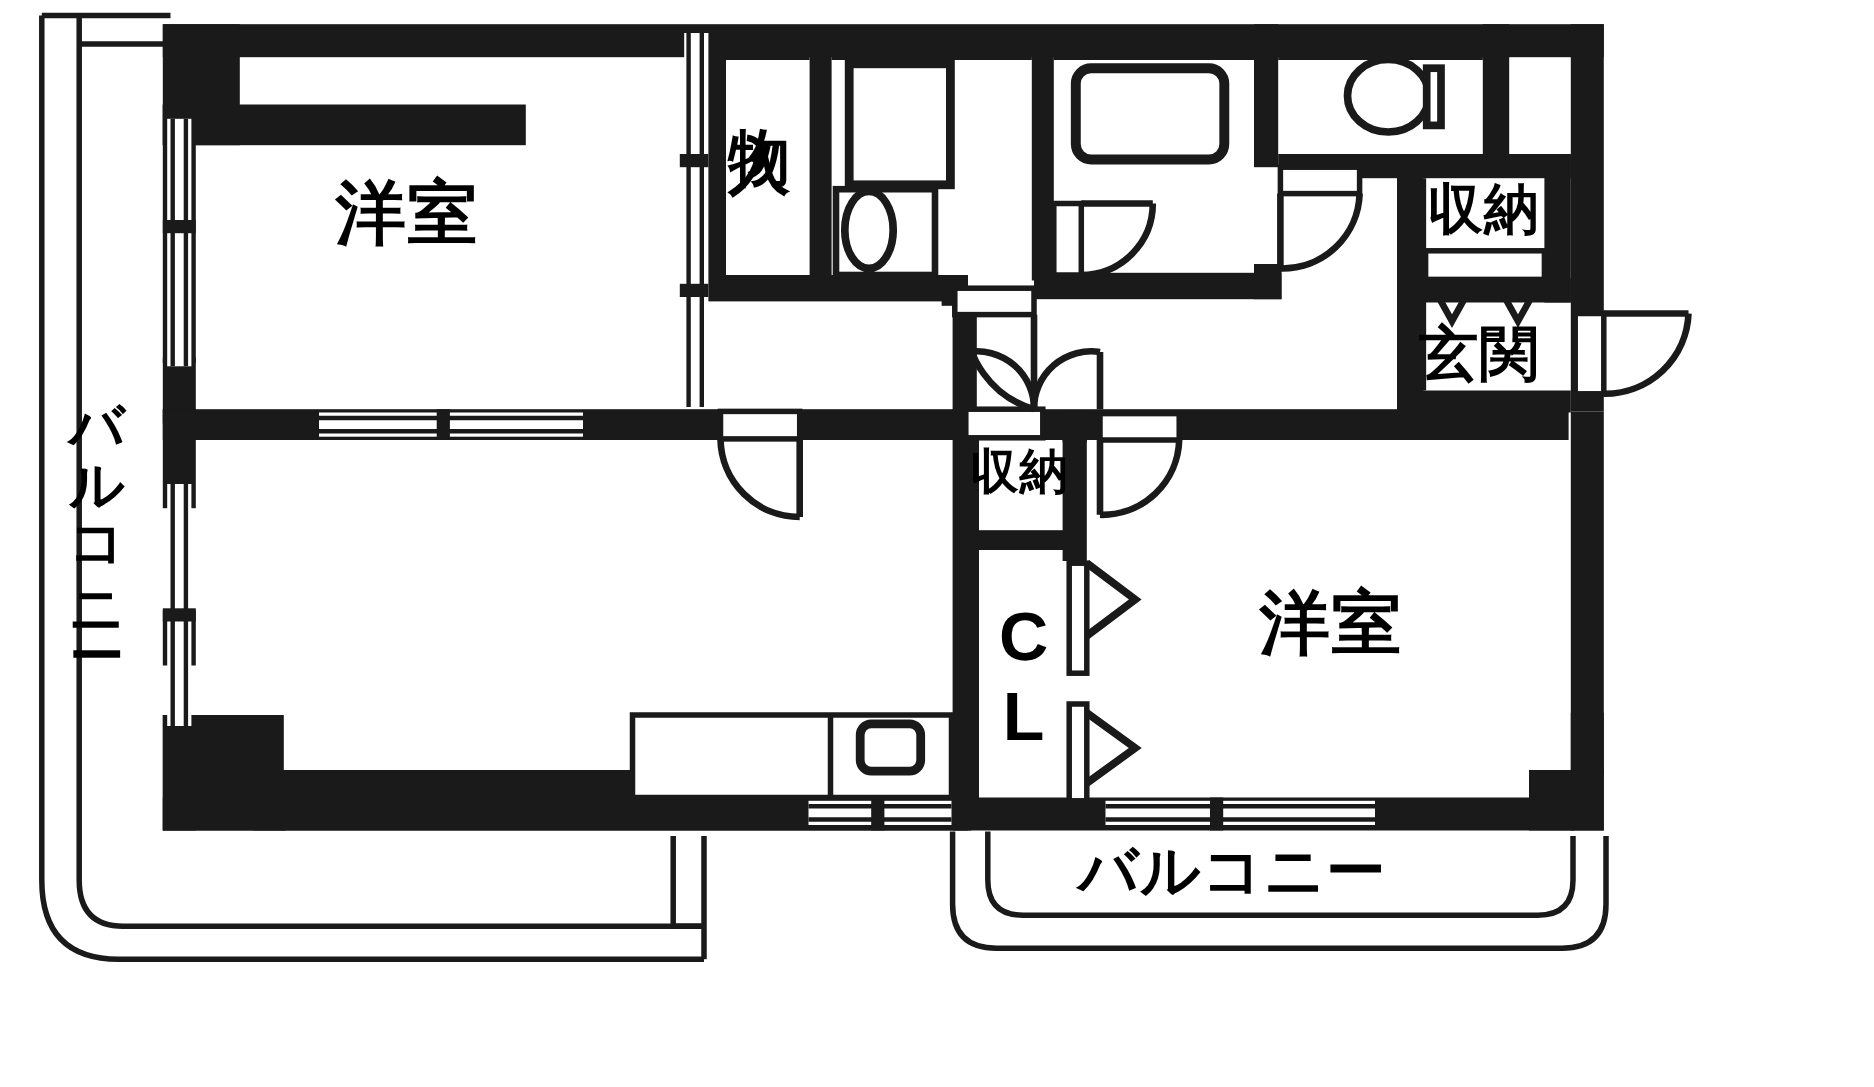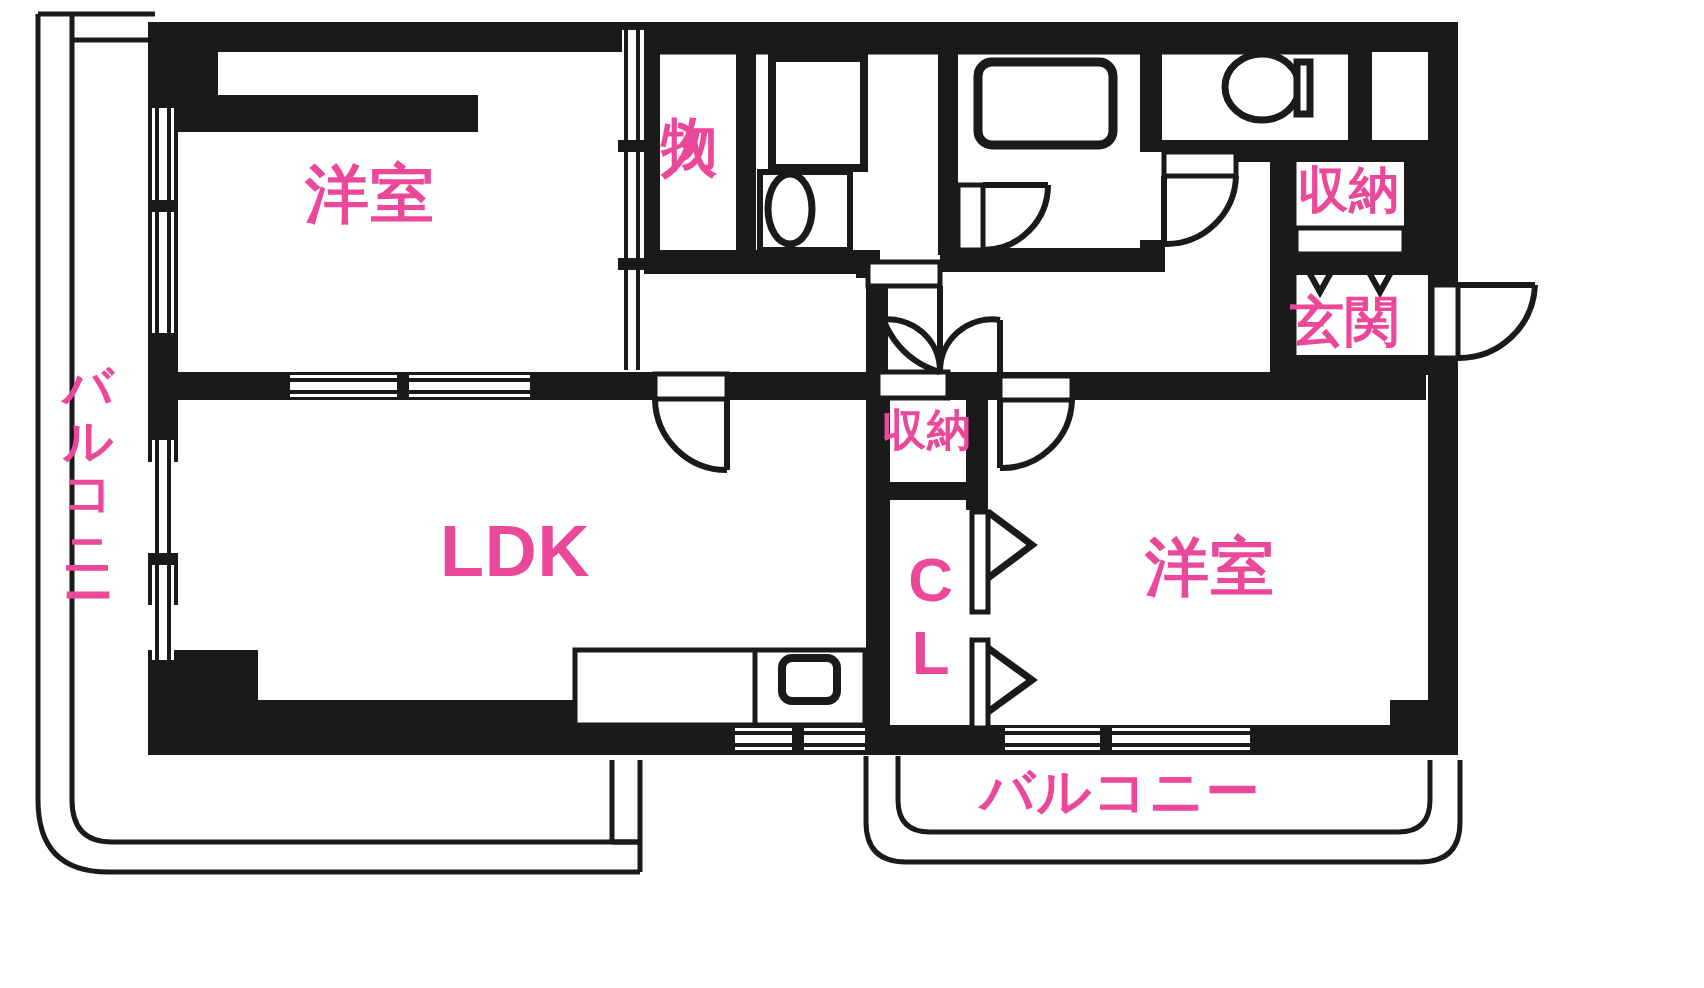--- a/index.html
+++ b/index.html
@@ -23,21 +23,21 @@
   #plan-svg {
     position: absolute;
     top: 0;
     left: 0;
     width: 1704px;
     height: 988px;
     display: block;
   }
   .room-label {
     position: absolute;
-    color: #ec4899;
+    color: #000000;
     font-family: "DejaVu Sans", sans-serif;
     font-weight: bold;
     white-space: nowrap;
     line-height: 1.0;
     letter-spacing: 0.02em;
   }
   .vert-label {
     writing-mode: vertical-rl;
     text-orientation: upright;
     line-height: 1.05;
@@ -287,21 +287,20 @@
 
     <g fill="none" stroke="#1a1a1a" stroke-width="4">
       <line x1="258" y1="700" x2="258" y2="755"></line>
     </g>
   </svg>
 
   <div class="room-label lbl-yoshitsu-1">洋室</div>
 
   <div class="room-label vert-label lbl-mono">物入</div>
 
-  <div class="room-label lbl-ldk">LDK</div>
 
   <div class="room-label lbl-shuno-top">収納</div>
 
   <div class="room-label lbl-genkan">玄関</div>
 
   <div class="room-label lbl-shuno-mid">収納</div>
 
   <div class="room-label vert-label lbl-cl">CL</div>
 
   <div class="room-label lbl-yoshitsu-2">洋室</div>

